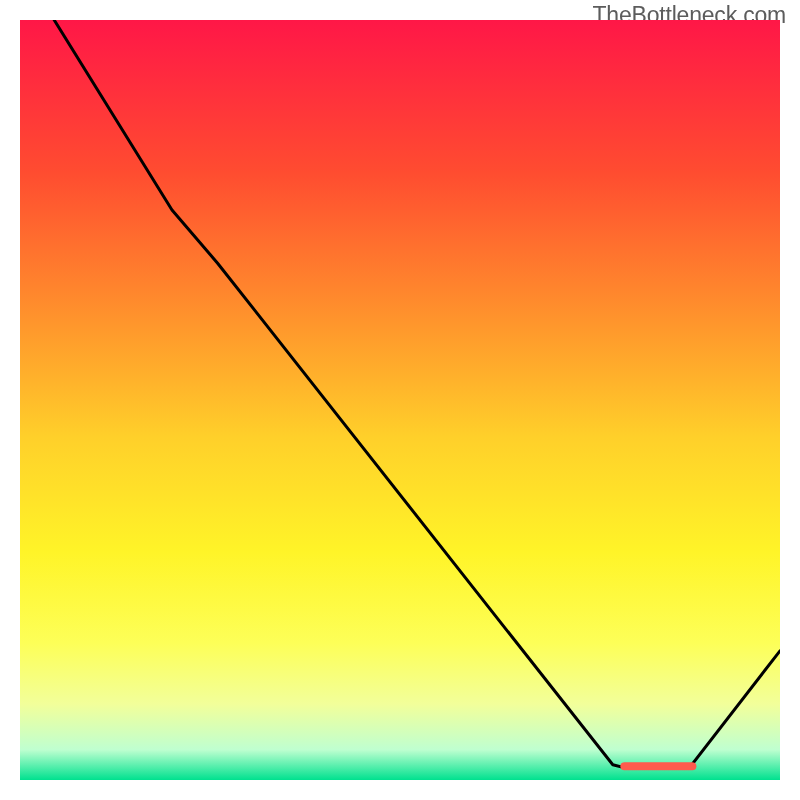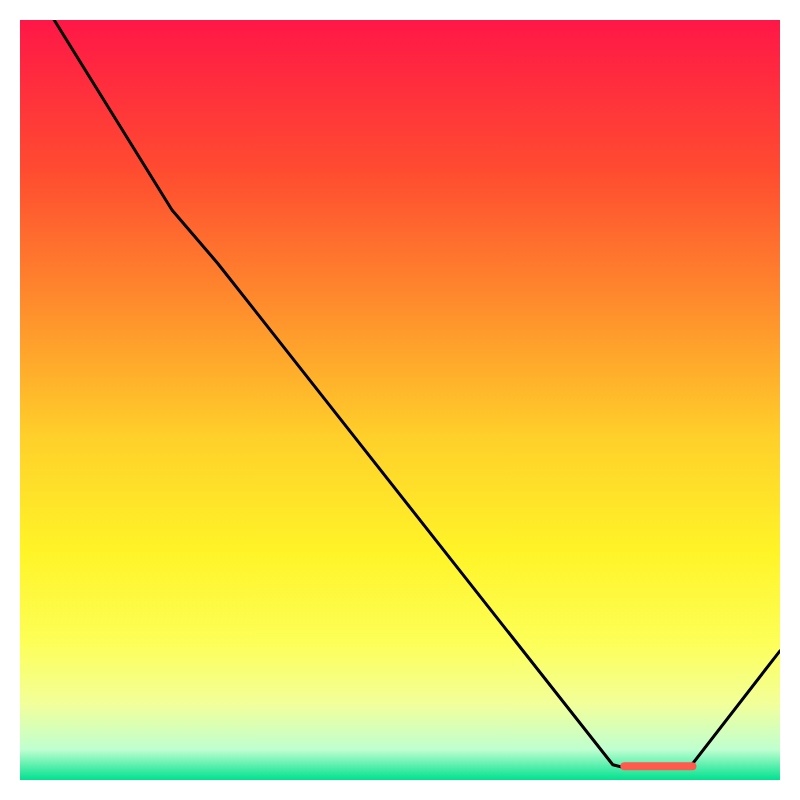--- a/index.html
+++ b/index.html
@@ -31,20 +31,21 @@
     left: 20px;
     top: 20px;
     width: 760px;
     height: 760px;
   }
 </style>
 </head>
 <body>
 
 <div class="chart-container">
+  <div class="watermark">TheBottleneck.com</div>
   <svg class="plot" viewBox="0 0 760 760">
     <defs>
       <linearGradient id="bg-grad" x1="0" y1="0" x2="0" y2="1">
           <stop offset="0%" stop-color="#ff1747"></stop>
           <stop offset="20%" stop-color="#ff4c30"></stop>
           <stop offset="40%" stop-color="#ff962c"></stop>
           <stop offset="55.00000000000001%" stop-color="#ffd02a"></stop>
           <stop offset="70%" stop-color="#fff428"></stop>
           <stop offset="82%" stop-color="#fdff58"></stop>
           <stop offset="90%" stop-color="#f2ff9a"></stop>

